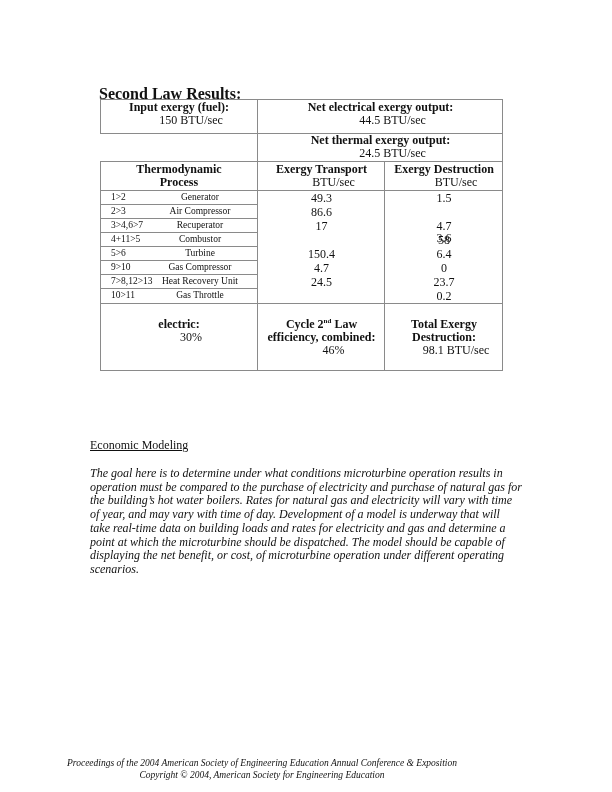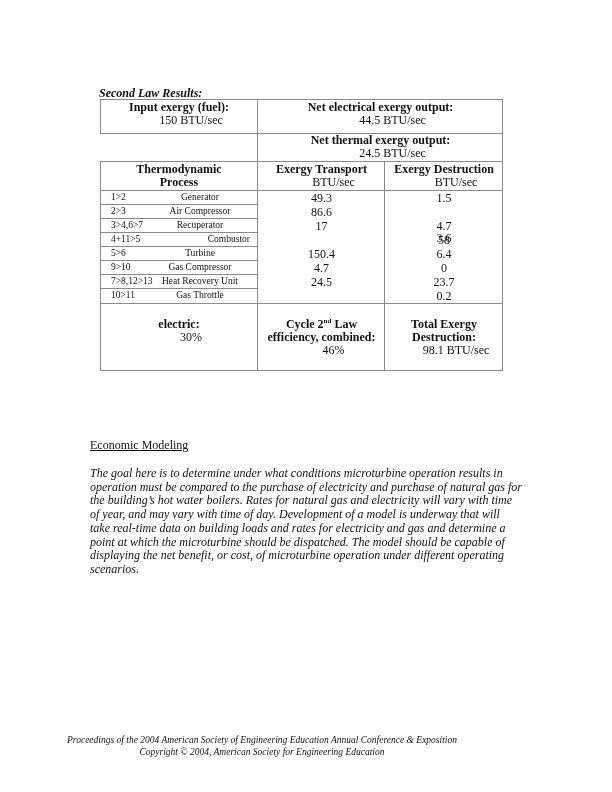--- a/index.html
+++ b/index.html
@@ -1,29 +1,29 @@
 <!DOCTYPE html>
 <html><head>
 <meta charset="utf-8">
 <style>
   html, body { margin: 0; padding: 0; background: #ffffff; }
   body { width: 612px; height: 792px; position: relative; overflow: hidden;
          font-family: "Liberation Serif", "DejaVu Serif", serif; color: #111; }
-  .section-title { position: absolute; left: 99px; top: 87px; font-weight: bold; font-size: 12px; line-height: 13px; font-style: italic; }
+  .section-title { position: absolute; left: 99px; top: 87px; font-weight: bold; font-size: 16px; line-height: 13px; }
   .line { position: absolute; background: #8a8a8a; }
   .cell { position: absolute; box-sizing: border-box; text-align: center; font-size: 12px; line-height: 13px; }
   .hd { font-weight: bold; display: block; }
   .val { display: block; padding-left: 24px; }
   .proc-id { position: absolute; left: 111px; font-size: 9.5px; line-height: 14px; }
   .proc-name { position: absolute; left: 150px; width: 100px; text-align: center; font-size: 9.5px; line-height: 14px; }
   .num { position: absolute; text-align: center; font-size: 12px; line-height: 14px; }
   .econ-title { position: absolute; left: 90px; top: 439px; font-size: 12px; text-decoration: underline; line-height: 13px; }
   .para { position: absolute; left: 90px; top: 467px; width: 440px; font-size: 12px; line-height: 13.7px; font-style: italic; }
   .para span { display: block; white-space: nowrap; }
-  .footer { position: absolute; left: 0; width: 524px; text-align: center; font-style: italic; font-size: 9.5px; line-height: 11.5px; }
+  .footer { position: absolute; left: 0; width: 524px; text-align: center; font-style: italic; font-size: 9.5px; line-height: 11.5px; margin-top: 23px; }
   sup { font-size: 7px; line-height: 0; }
 </style>
 </head>
 <body>
 
 <div class="section-title">Second Law Results:</div>
 
 <div>
 
   <div class="line" style="left:100px;top:99px;width:403px;height:1px;"></div>
@@ -84,21 +84,21 @@
     <span class="num" style="left:385px;width:118px;top:205px;margin-top:26px;">3.6</span>
   </div>
   <div>
     <span class="proc-id" style="top:218px;">3&gt;4,6&gt;7</span>
     <span class="proc-name" style="top:218px;">Recuperator</span>
     <span class="num" style="left:258px;width:127px;top:219px;">17</span>
     <span class="num" style="left:385px;width:118px;top:219px;">4.7</span>
   </div>
   <div>
     <span class="proc-id" style="top:232px;">4+11&gt;5</span>
-    <span class="proc-name" style="top:232px;text-align:right;">Combustor</span>
+    <span class="proc-name" style="top:232px;">Combustor</span>
     <span class="num" style="left:258px;width:127px;top:233px;"></span>
     <span class="num" style="left:385px;width:118px;top:233px;">58</span>
   </div>
   <div>
     <span class="proc-id" style="top:246px;">5&gt;6</span>
     <span class="proc-name" style="top:246px;">Turbine</span>
     <span class="num" style="left:258px;width:127px;top:247px;">150.4</span>
     <span class="num" style="left:385px;width:118px;top:247px;">6.4</span>
   </div>
   <div>

